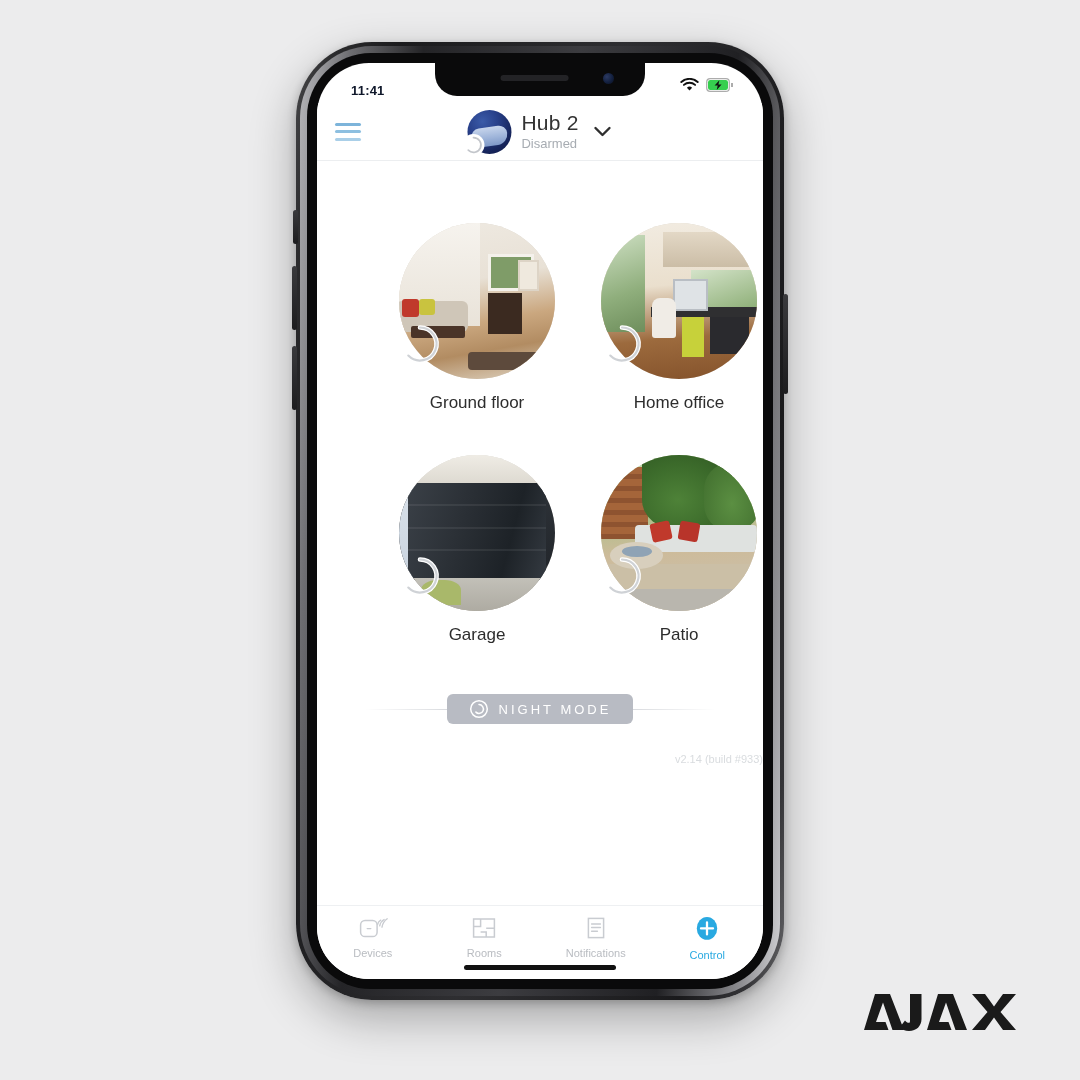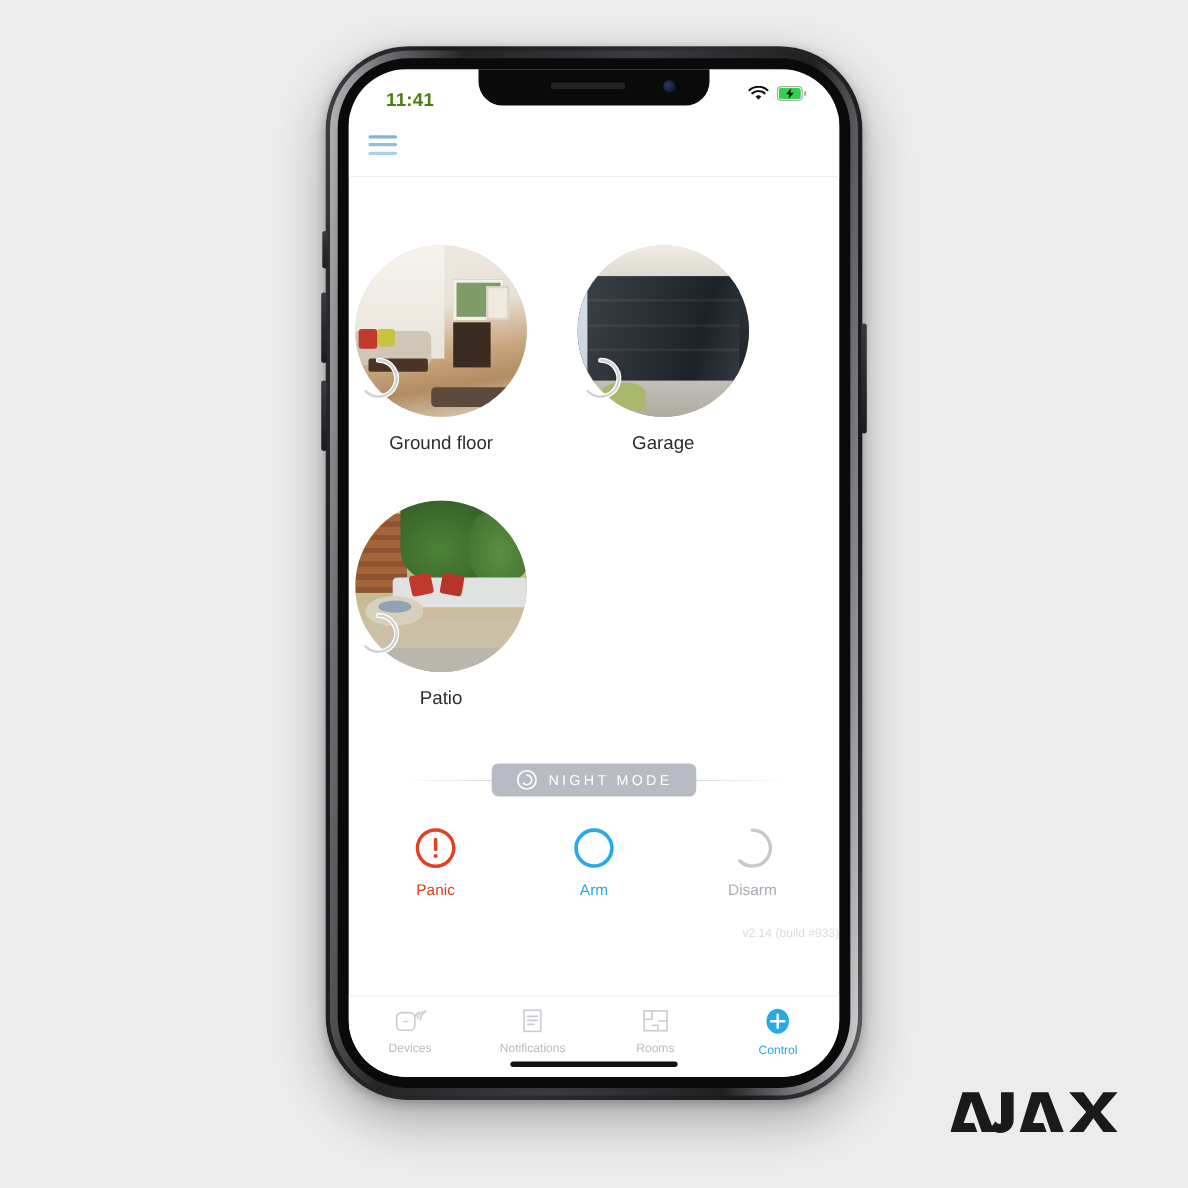--- a/index.html
+++ b/index.html
@@ -52,21 +52,21 @@
     position:absolute;right:31px;top:11px;width:11px;height:11px;border-radius:50%;
     background:radial-gradient(circle at 35% 35%,#2c3a62 0%,#13203f 55%,#0b0f1d 100%);
   }
 
   
   .statusbar{
     position:absolute;left:0;right:0;top:0;height:40px;z-index:30;
     display:flex;align-items:center;justify-content:space-between;
     padding:0 30px 0 34px;box-sizing:border-box;
   }
-  .status-time{font-size:17px;font-weight:bold;color:#4d7c0f;letter-spacing:.2px;margin-top:15px;}
+  .status-time{font-size:13px;font-weight:bold;color:#0f172a;letter-spacing:.2px;margin-top:15px;}
   .status-right{display:flex;align-items:center;gap:7px;margin-top:4px;}
 
   
   .app-header{
     position:relative;height:58px;border-bottom:1px solid #eceef0;
     display:flex;align-items:center;box-sizing:border-box;padding:0 18px;margin-top:40px;
     background:#fff;
   }
   .hamburger{width:26px;height:18px;display:flex;flex-direction:column;justify-content:space-between;cursor:pointer;}
   .hamburger i{display:block;height:3px;border-radius:2px;background:#7db4da;}
@@ -92,21 +92,21 @@
     position:absolute;left:-5px;bottom:-2px;width:22px;height:22px;border-radius:50%;
     background:#fff;display:flex;align-items:center;justify-content:center;
   }
   .hub-text{display:flex;flex-direction:column;line-height:1.05;}
   .hub-title{font-size:21px;color:#333;letter-spacing:.2px;}
   .hub-sub{font-size:13px;color:#a7acb2;margin-top:3px;}
   .chevron{margin-left:4px;}
 
   
   .rooms{
-    padding:62px 0 0 0;display:flex;flex-wrap:wrap;justify-content:flex-start;
+    padding:62px 0 0 0;display:flex;flex-wrap:wrap;justify-content:flex-end;
     column-gap:34px;row-gap:42px;
   }
   .room{width:168px;display:flex;flex-direction:column;align-items:center;cursor:pointer;}
   .room-photo-wrap{position:relative;width:156px;height:156px;}
   .room-photo{
     width:156px;height:156px;border-radius:50%;overflow:hidden;position:relative;
     background:#d9d4cc;
   }
   .room-badge{
     position:absolute;left:-2px;bottom:12px;width:46px;height:46px;border-radius:50%;
@@ -235,20 +235,37 @@
       </div>
     </div>
 
     <div class="app-header">
       <div class="hamburger">
         <i></i>
         <i></i>
         <i></i>
       </div>
 
+      <div class="hub-center">
+        <div class="hub-avatar">
+          <div class="ball"></div>
+          <div class="hub-badge">
+            <svg width="20" height="20" viewBox="0 0 20 20">
+              <path d="M10 2.6 a7.4 7.4 0 1 1 -5.2 12.6" stroke="#c3c6cb" stroke-width="1.7" fill="none" stroke-linecap="round"></path>
+            </svg>
+          </div>
+        </div>
+        <div class="hub-text">
+          <div class="hub-title">Hub 2</div>
+          <div class="hub-sub">Disarmed</div>
+        </div>
+        <svg class="chevron" width="20" height="13" viewBox="0 0 20 13">
+          <path d="M3 3 L10 10 L17 3" stroke="#2f2f2f" stroke-width="2.4" fill="none" stroke-linecap="round" stroke-linejoin="round"></path>
+        </svg>
+      </div>
     </div>
 
     <div class="rooms">
 
       <div class="room">
         <div class="room-photo-wrap">
           <div class="room-photo">
             <div class="scene sc-ground">
               <div class="wall"></div>
                 <div class="art"></div>
@@ -264,20 +281,43 @@
           <div class="room-badge">
             <svg width="46" height="46" viewBox="0 0 46 46">
               <path d="M23 6.5 a16.5 16.5 0 1 1 -11.7 28.1" stroke="#ffffff" stroke-width="4.6" fill="none" stroke-linecap="round"></path>
               <path d="M23 6.5 a16.5 16.5 0 1 1 -11.7 28.1" stroke="#cfd2d6" stroke-width="2.2" fill="none" stroke-linecap="round"></path>
             </svg>
           </div>
         </div>
         <div class="room-label">Ground floor</div>
       </div>
 
+      <div class="room">
+        <div class="room-photo-wrap">
+          <div class="room-photo">
+            <div class="scene sc-office">
+              <div class="win"></div>
+                <div class="cab"></div>
+                <div class="win2"></div>
+              <div class="desk"></div>
+                <div class="mon"></div>
+                <div class="chair"></div>
+              <div class="cab2"></div>
+                <div class="draw"></div>
+            </div>
+          </div>
+          <div class="room-badge">
+            <svg width="46" height="46" viewBox="0 0 46 46">
+              <path d="M23 6.5 a16.5 16.5 0 1 1 -11.7 28.1" stroke="#ffffff" stroke-width="4.6" fill="none" stroke-linecap="round"></path>
+              <path d="M23 6.5 a16.5 16.5 0 1 1 -11.7 28.1" stroke="#cfd2d6" stroke-width="2.2" fill="none" stroke-linecap="round"></path>
+            </svg>
+          </div>
+        </div>
+        <div class="room-label">Home office</div>
+      </div>
 
       <div class="room">
         <div class="room-photo-wrap">
           <div class="room-photo">
             <div class="scene sc-garage">
               <div class="sky"></div>
                 <div class="roof"></div>
               <div class="door">
                   <i style="top:22%"></i>
                   <i style="top:45%"></i>
@@ -328,76 +368,52 @@
       <div class="nightline"></div>
       <div class="nightpill">
         <svg width="20" height="20" viewBox="0 0 20 20">
           <circle cx="10" cy="10" r="8.3" fill="none" stroke="#ffffff" stroke-width="1.5"></circle>
           <path d="M10 5.6 a4.4 4.4 0 1 1 -3.1 7.5" stroke="#ffffff" stroke-width="1.5" fill="none" stroke-linecap="round"></path>
         </svg>
         <span>NIGHT MODE</span>
       </div>
     </div>
 
-    <div class="modes">
-      <div class="mode m-panic">
-        <svg width="40" height="40" viewBox="0 0 40 40">
-          <circle cx="20" cy="20" r="16.5" fill="none" stroke="#e0411f" stroke-width="3.1"></circle>
-          <rect x="18.4" y="10.6" width="3.2" height="12.2" rx="1.6" fill="#e0411f"></rect>
-          <circle cx="20" cy="27.2" r="1.9" fill="#e0411f"></circle>
-        </svg>
-        <div class="mode-label">Panic</div>
-      </div>
-
-      <div class="mode m-arm">
-        <svg width="40" height="40" viewBox="0 0 40 40">
-          <circle cx="20" cy="20" r="16.3" fill="none" stroke="#29a9e1" stroke-width="3.3"></circle>
-        </svg>
-        <div class="mode-label">Arm</div>
-      </div>
-
-      <div class="mode m-disarm">
-        <svg width="40" height="40" viewBox="0 0 40 40">
-          <path d="M20 3.7 a16.3 16.3 0 1 1 -11.5 27.8" stroke="#c5c8cd" stroke-width="3.1" fill="none" stroke-linecap="round"></path>
-        </svg>
-        <div class="mode-label">Disarm</div>
-      </div>
-    </div>
 
     <div class="version">v2.14 (build #933)</div>
 
     <div class="tabbar">
 
       <div class="tab">
         <svg width="30" height="26" viewBox="0 0 30 26">
           <rect x="2.6" y="5.6" width="16.5" height="16" rx="4.4" fill="none" stroke="#c9ccd1" stroke-width="1.5"></rect>
           <rect x="8.5" y="12.9" width="5" height="1.4" rx=".7" fill="#c9ccd1"></rect>
           <path d="M19.6 9.3 a6.4 6.4 0 0 1 3.1 -4.1" stroke="#c9ccd1" stroke-width="1.4" fill="none" stroke-linecap="round"></path>
           <path d="M21.7 10.9 a9.6 9.6 0 0 1 4.4 -6.4" stroke="#c9ccd1" stroke-width="1.4" fill="none" stroke-linecap="round"></path>
           <path d="M24 12.1 a12.6 12.6 0 0 1 5.2 -8.3" stroke="#c9ccd1" stroke-width="1.4" fill="none" stroke-linecap="round"></path>
         </svg>
         <div class="tab-label">Devices</div>
       </div>
 
       <div class="tab">
         <svg width="26" height="26" viewBox="0 0 26 26">
-          <rect x="5.4" y="3.4" width="15.2" height="19.2" fill="none" stroke="#c9ccd1" stroke-width="1.5"></rect>
-          <path d="M8.6 9 H17.4 M8.6 12.6 H17.4 M8.6 16.2 H14.4" stroke="#c9ccd1" stroke-width="1.5" stroke-linecap="round"></path>
-        </svg>
-        <div class="tab-label">Notifications</div>
-      </div>
-
-      <div class="tab">
-        <svg width="26" height="26" viewBox="0 0 26 26">
           <rect x="2.6" y="4" width="20.8" height="18" fill="none" stroke="#c9ccd1" stroke-width="1.5"></rect>
           <path d="M2.6 11.6 H9.6 V4" stroke="#c9ccd1" stroke-width="1.5" fill="none"></path>
           <path d="M9.6 17 H15.2 V22" stroke="#c9ccd1" stroke-width="1.5" fill="none"></path>
           <path d="M15.2 13.2 H23.4" stroke="#c9ccd1" stroke-width="1.5" fill="none"></path>
         </svg>
         <div class="tab-label">Rooms</div>
+      </div>
+
+      <div class="tab">
+        <svg width="26" height="26" viewBox="0 0 26 26">
+          <rect x="5.4" y="3.4" width="15.2" height="19.2" fill="none" stroke="#c9ccd1" stroke-width="1.5"></rect>
+          <path d="M8.6 9 H17.4 M8.6 12.6 H17.4 M8.6 16.2 H14.4" stroke="#c9ccd1" stroke-width="1.5" stroke-linecap="round"></path>
+        </svg>
+        <div class="tab-label">Notifications</div>
       </div>
 
       <div class="tab active">
         <svg width="26" height="28" viewBox="0 0 26 28">
           <ellipse cx="13" cy="13.4" rx="10.2" ry="11.4" fill="#29a9e1"></ellipse>
           <path d="M13 7.4 V19.4 M7 13.4 H19" stroke="#ffffff" stroke-width="2.3" stroke-linecap="round"></path>
         </svg>
         <div class="tab-label">Control</div>
       </div>
 

